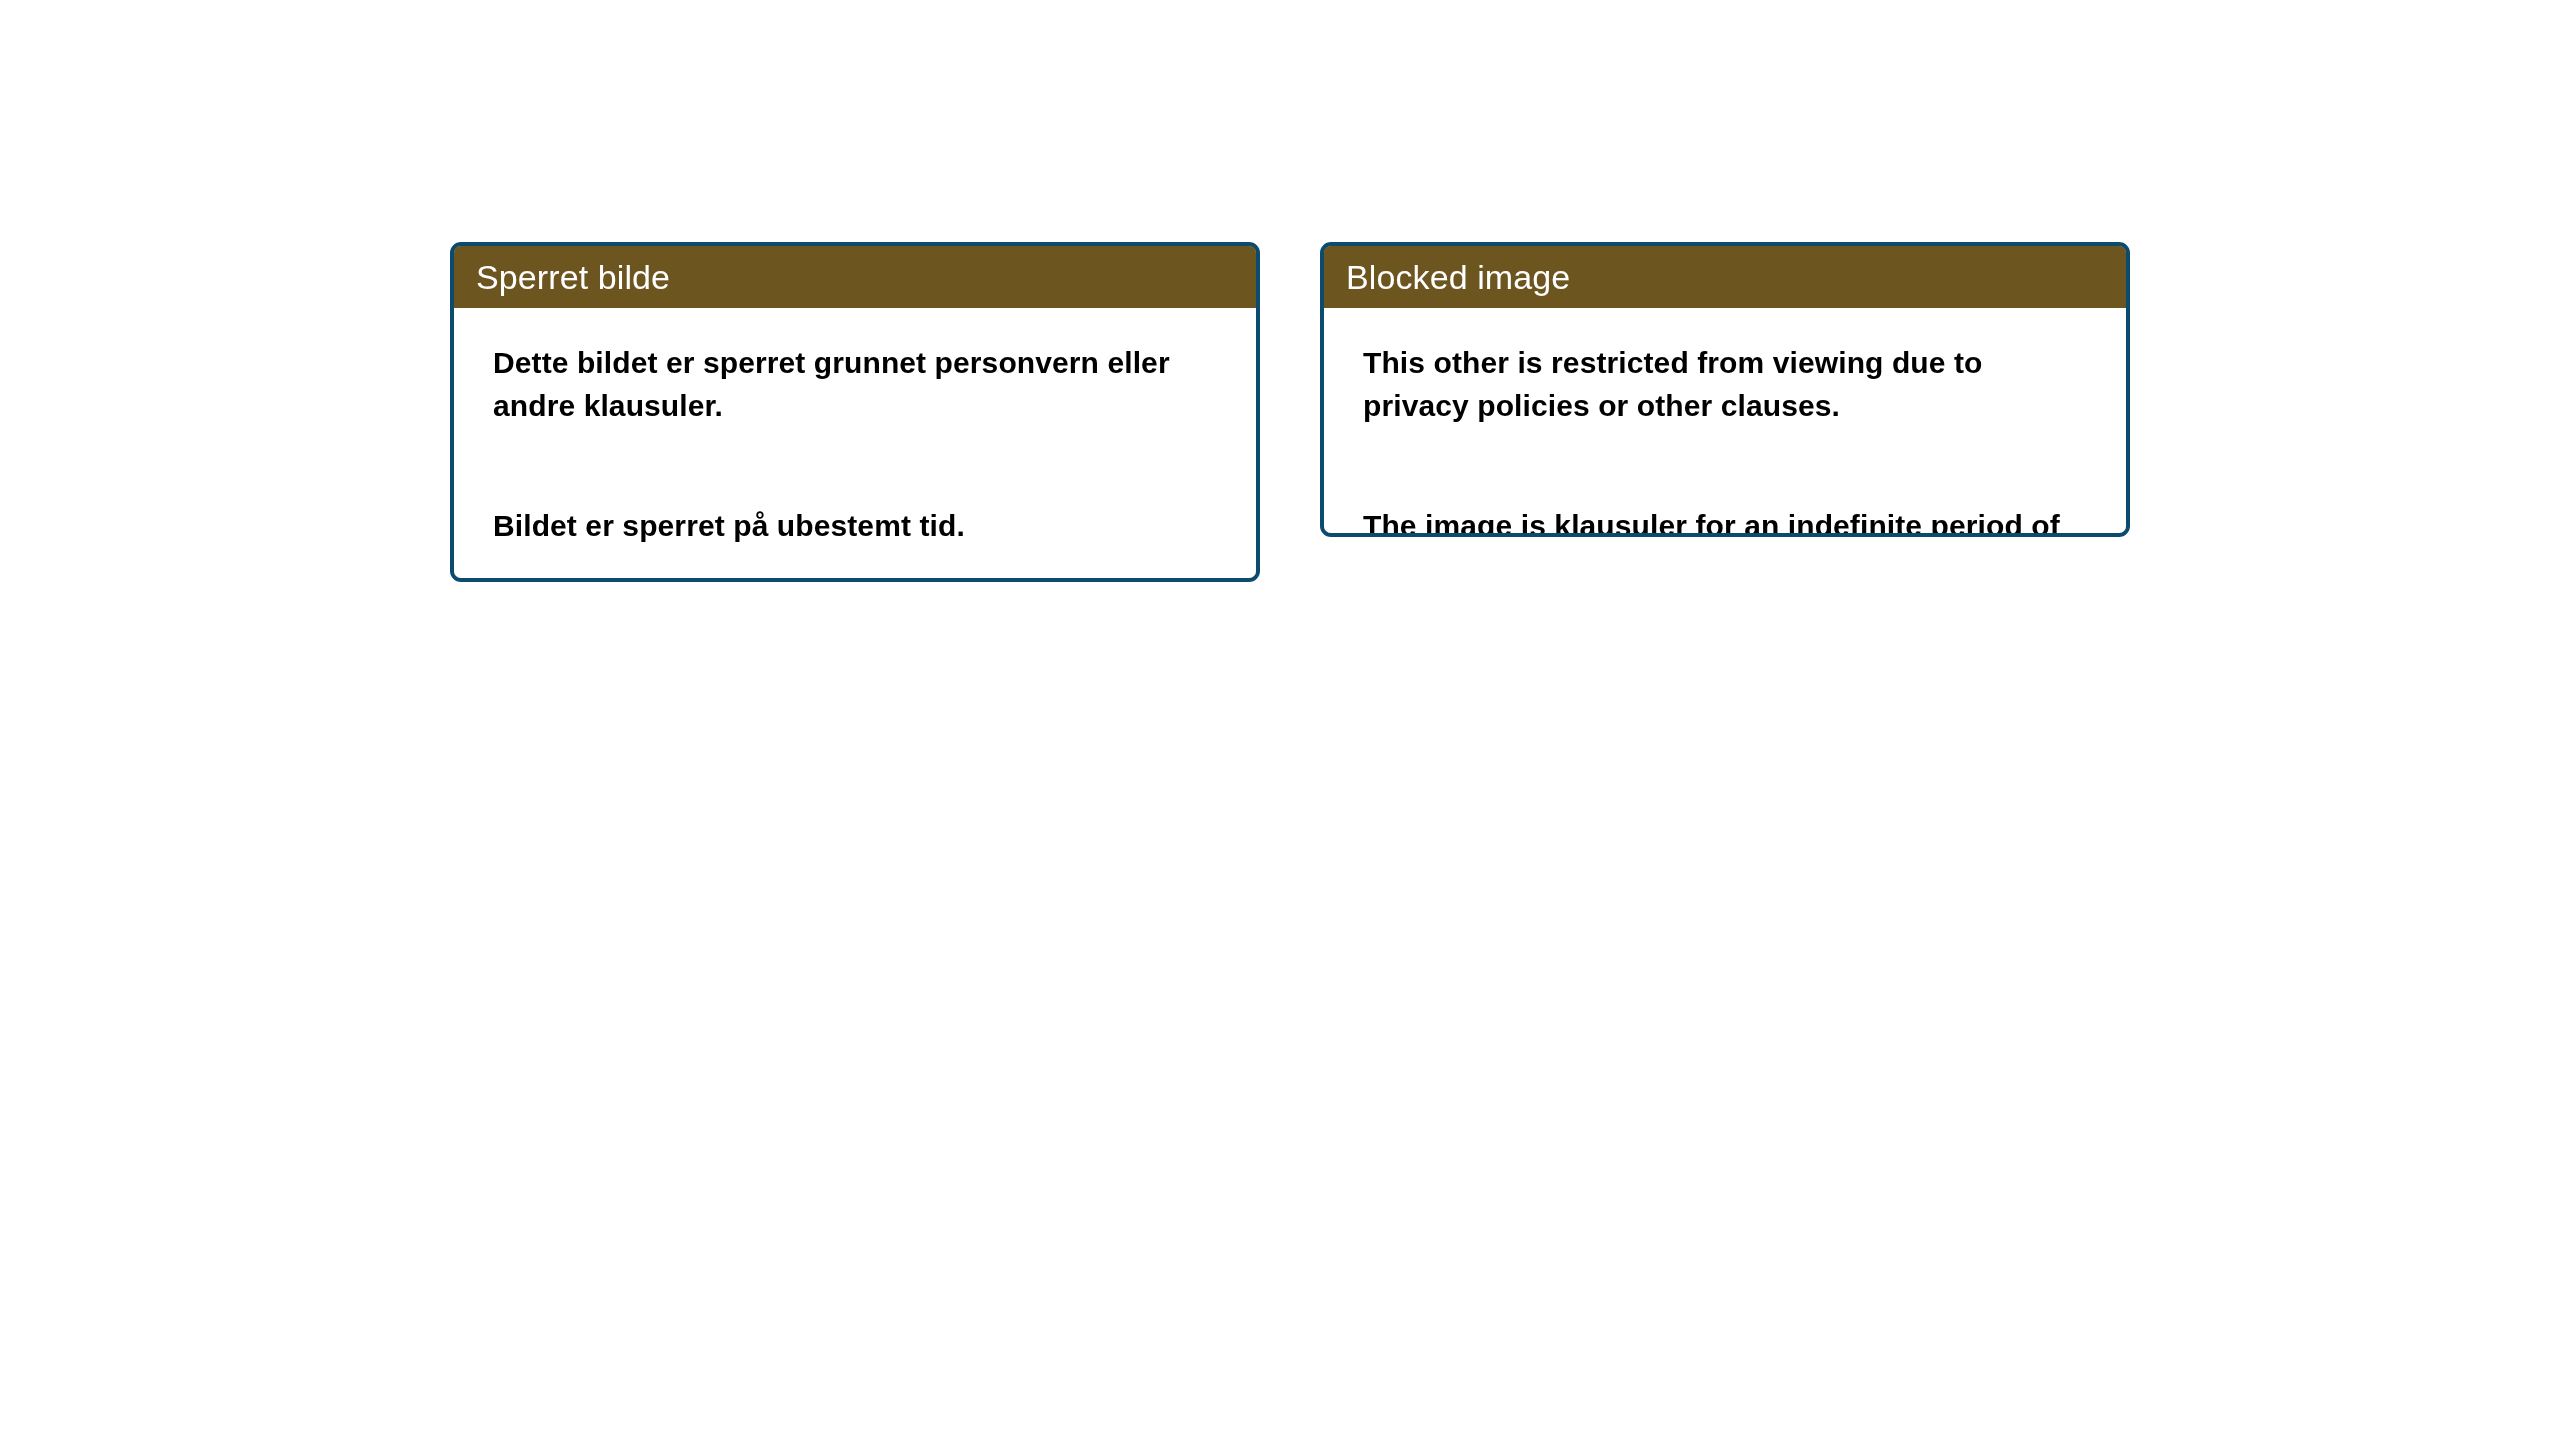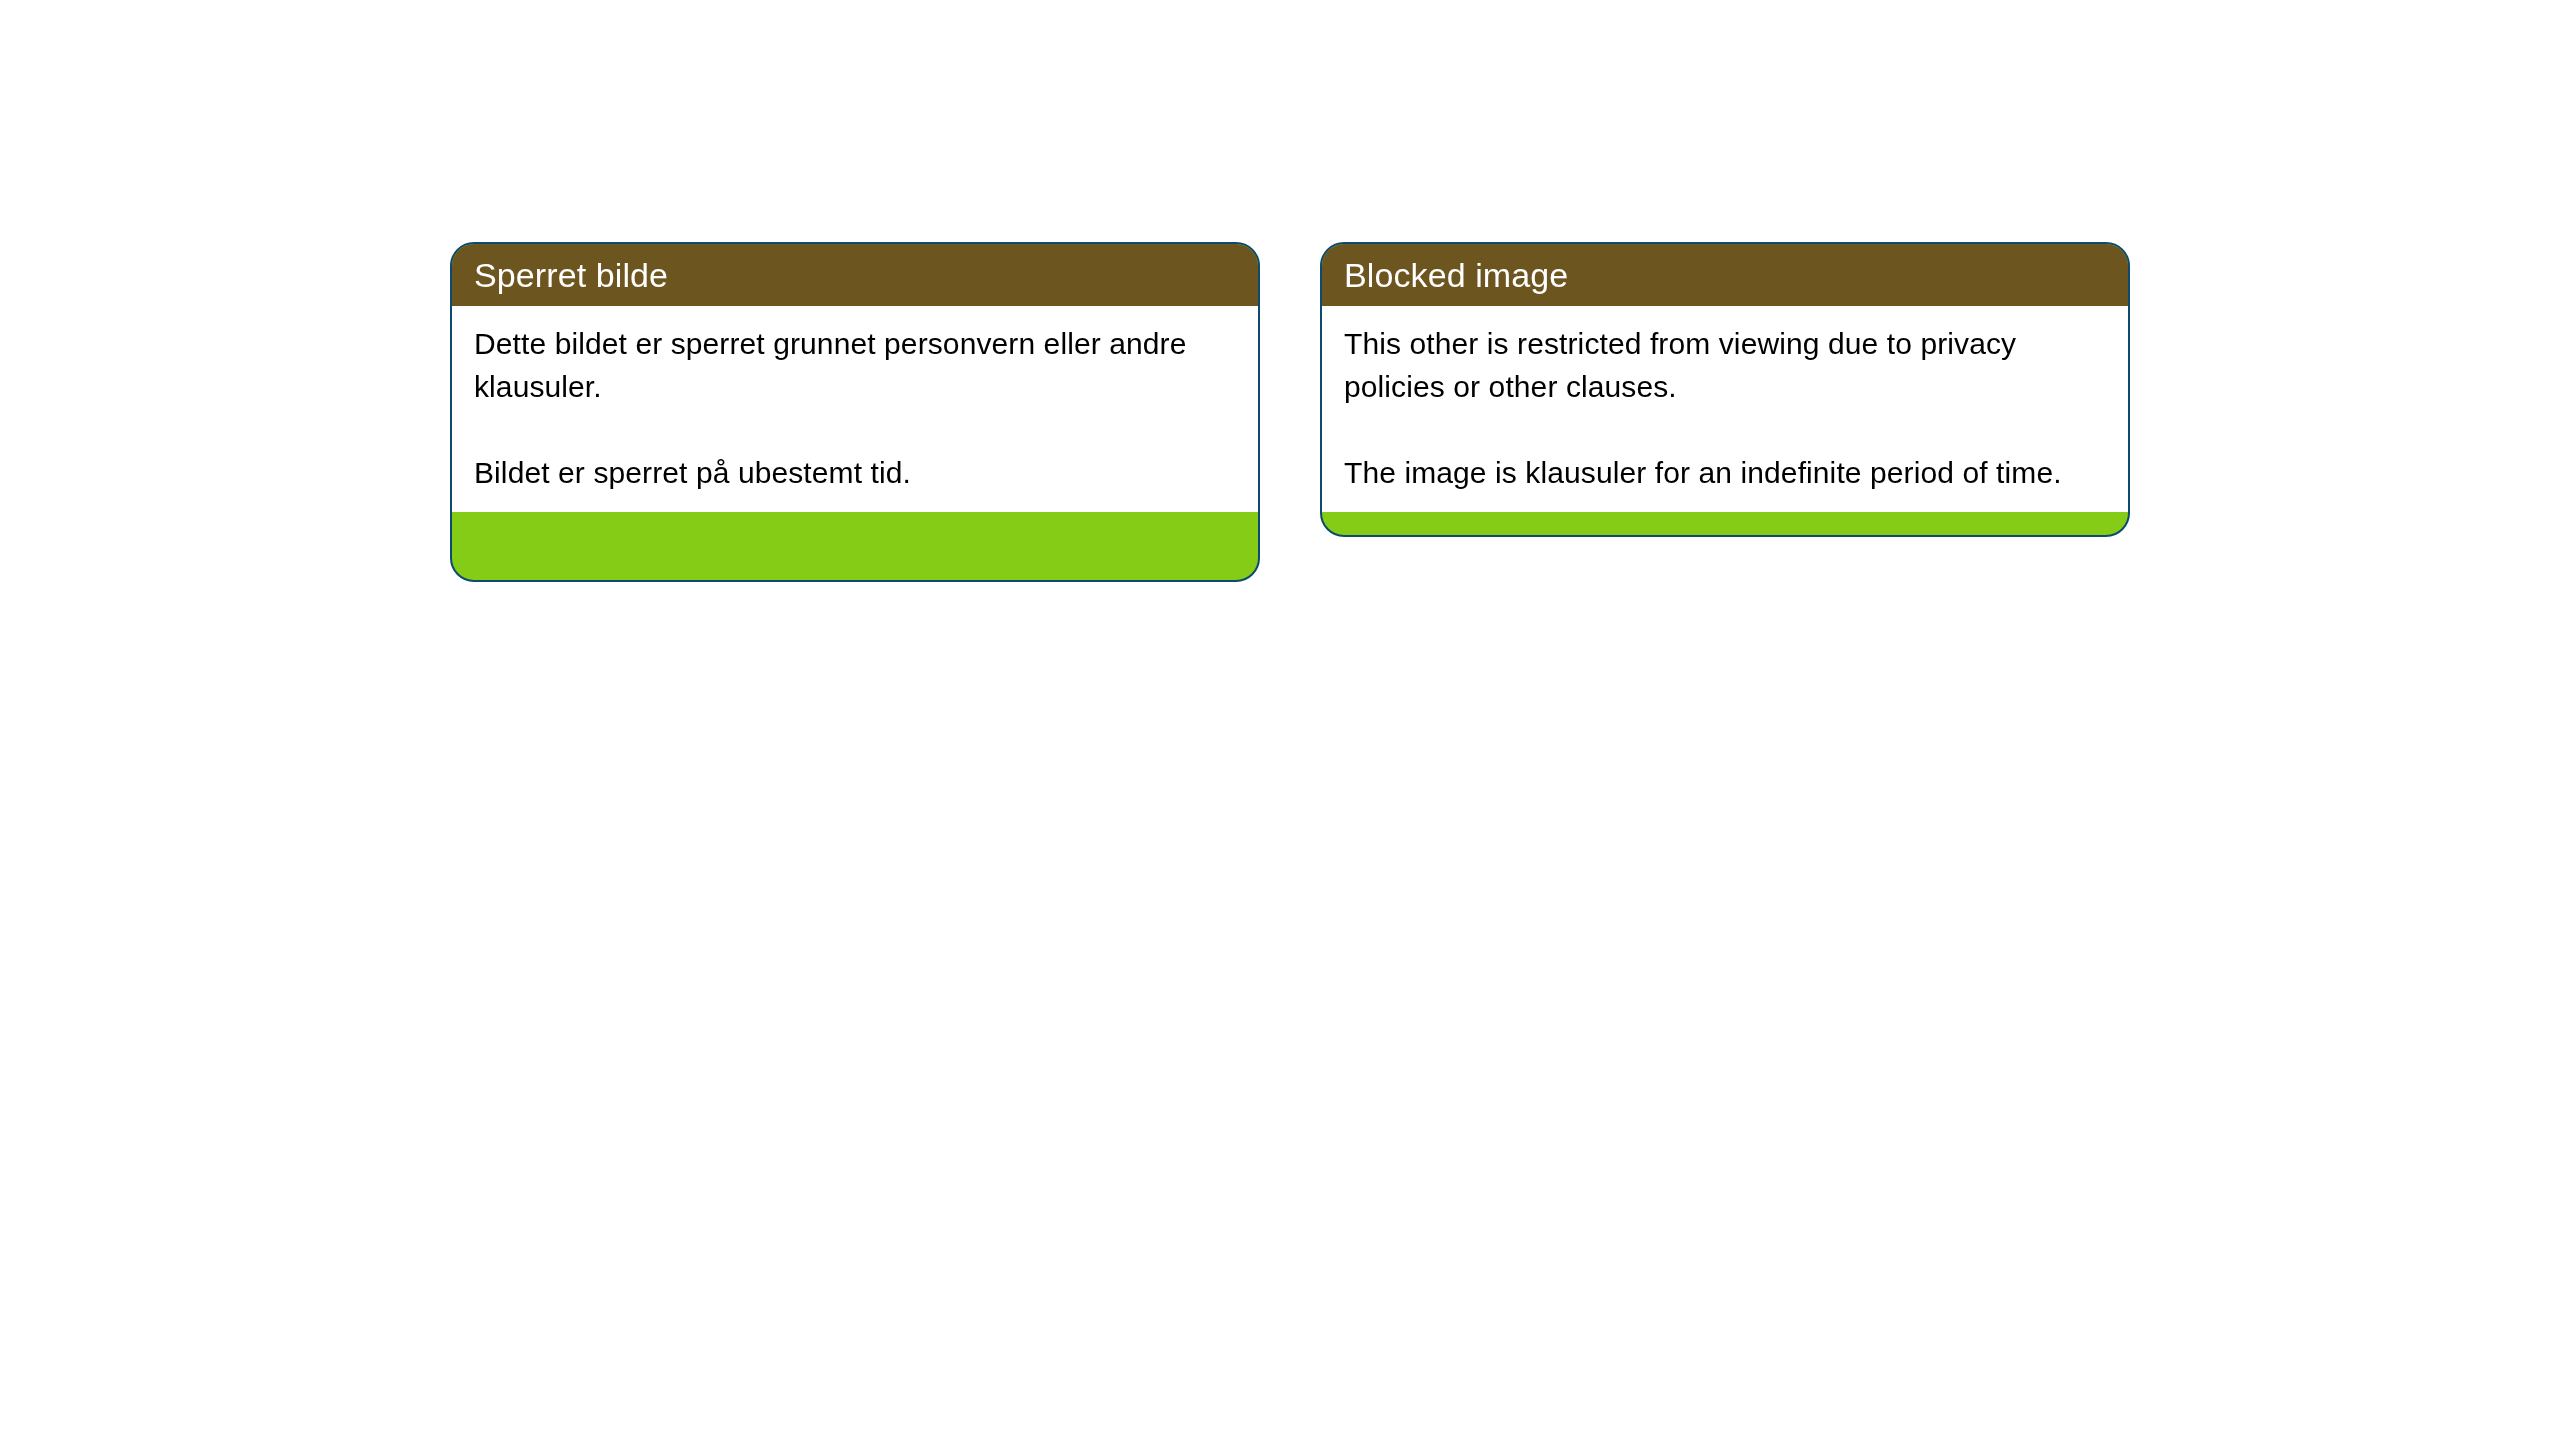--- a/index.html
+++ b/index.html
@@ -17,23 +17,23 @@
   #stage {
     position: relative;
     width: 2560px;
     height: 1440px;
     background: #ffffff;
   }
 
   .notice-panel {
     position: absolute;
     box-sizing: border-box;
-    background: #84cc16;
-    border: 2px solid #0c4a6e;
-    border-radius: 24px;
+    background: #a3a3a3;
+    border: 4px solid #0c4a6e;
+    border-radius: 11px;
     overflow: hidden;
   }
 
   .panel-header {
     box-sizing: border-box;
     background: #6d5520;
     height: 62px;
     display: flex;
     align-items: center;
     padding: 0 0 0 22px;
@@ -51,22 +51,22 @@
   .panel-body {
     box-sizing: border-box;
     background: #ffffff;
     padding: 16px 22px 18px 22px;
   }
 
   .body-paragraph {
     color: #000000;
     font-size: 30px;
     line-height: 43px;
-    margin: 0;
-    font-weight: normal;
+    margin: 17px;
+    font-weight: bold;
     letter-spacing: 0.1px;
   }
 
   .paragraph-gap {
     height: 43px;
   }
 
   
   #panel-no {
     left: 450px;

